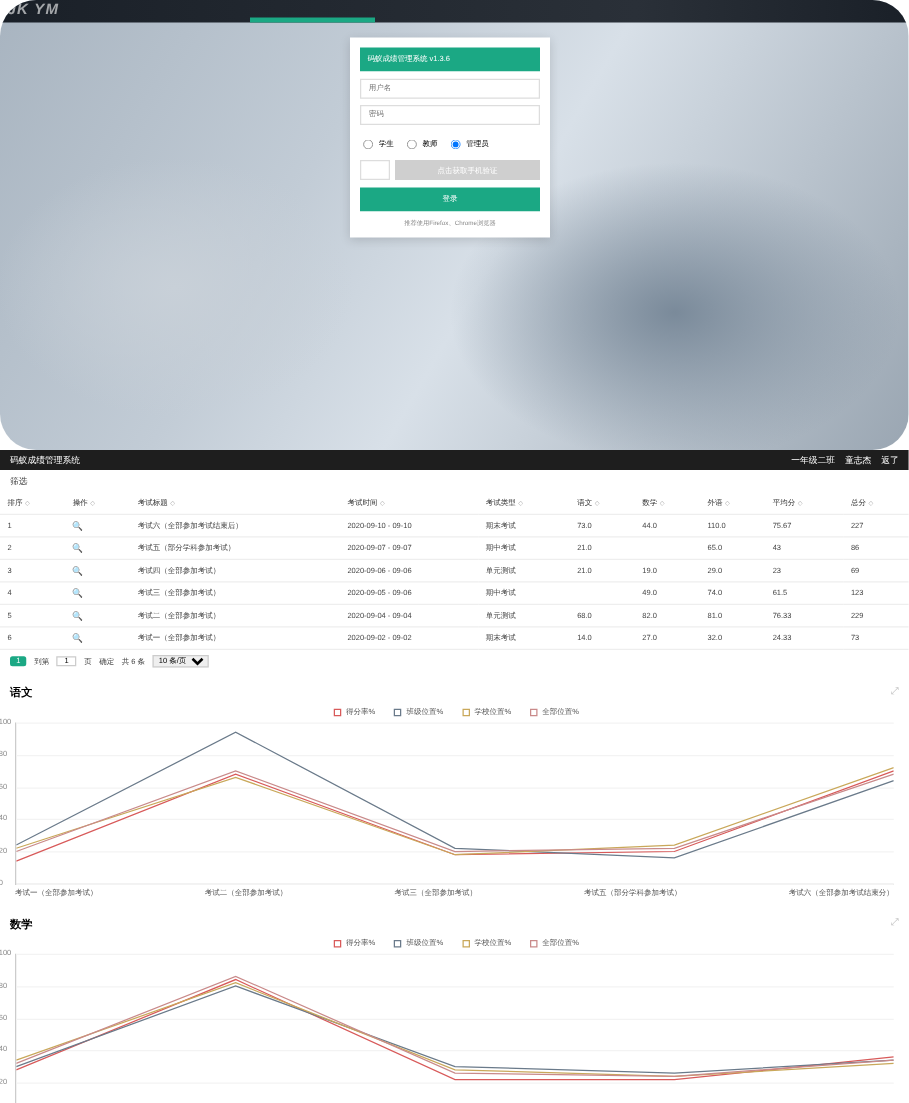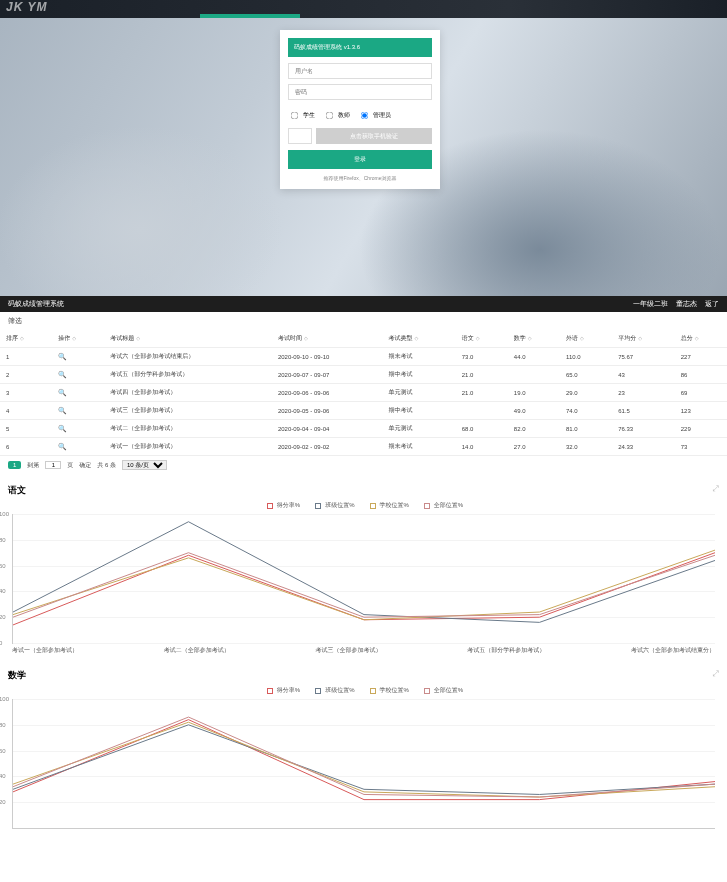--- a/index.html
+++ b/index.html
@@ -1,26 +1,27 @@
 <!DOCTYPE html>
 <html><head>
 <meta charset="utf-8">
 <style>
 * { margin: 0; padding: 0; box-sizing: border-box; font-family: Arial, "Microsoft YaHei", sans-serif; }
 body { background: #fff; width: 727px; }
 
 
 .hero {
   position: relative;
-  height: 296px;
+  height: 360px;
   background:
     radial-gradient(ellipse 300px 200px at 540px 250px, #7a8a9a 0%, transparent 60%),
     radial-gradient(ellipse 220px 160px at 140px 230px, #c8d0d8 0%, transparent 65%),
     linear-gradient(120deg, #a8b4c0 0%, #c2ccd6 35%, #d8e0e8 55%, #9aa6b2 100%);
   overflow: hidden;
+  border-radius: 29px;
 }
 .hero-topbar {
   position: absolute; top: 0; left: 0; right: 0; height: 18px;
   background: linear-gradient(90deg, #1a2028 0%, #2a3038 70%, #1a2028 100%);
 }
 .hero-brand {
   position: absolute; top: 0; left: 6px; color: #fff; font-weight: 900;
   font-size: 12px; font-style: italic; letter-spacing: 1px; opacity: .6;
 }
 .hero-tab {

